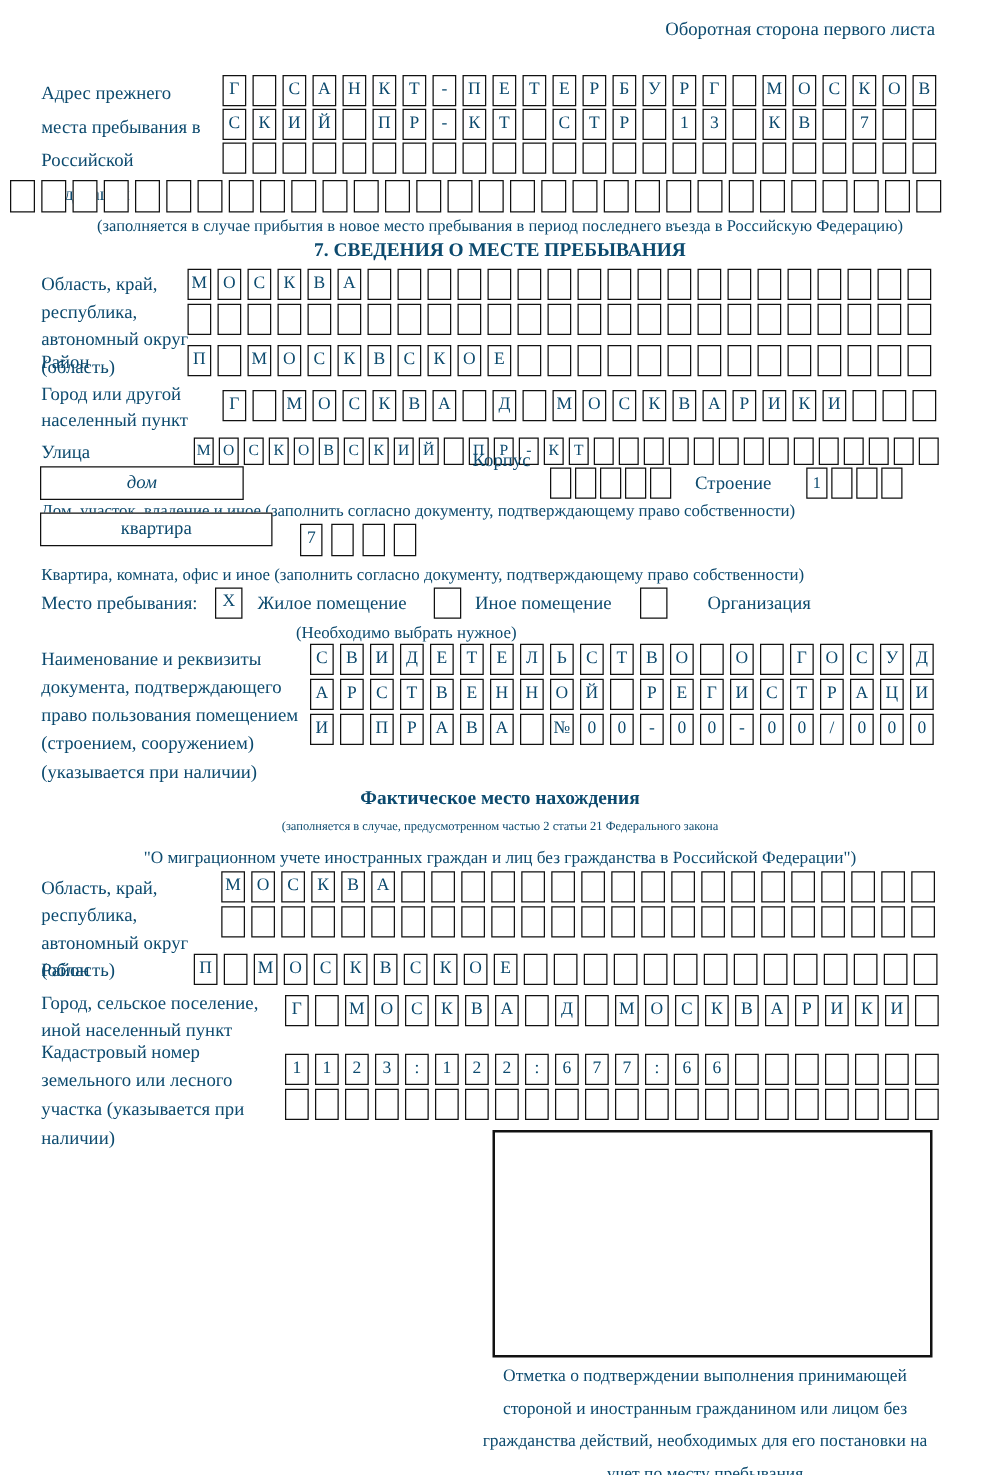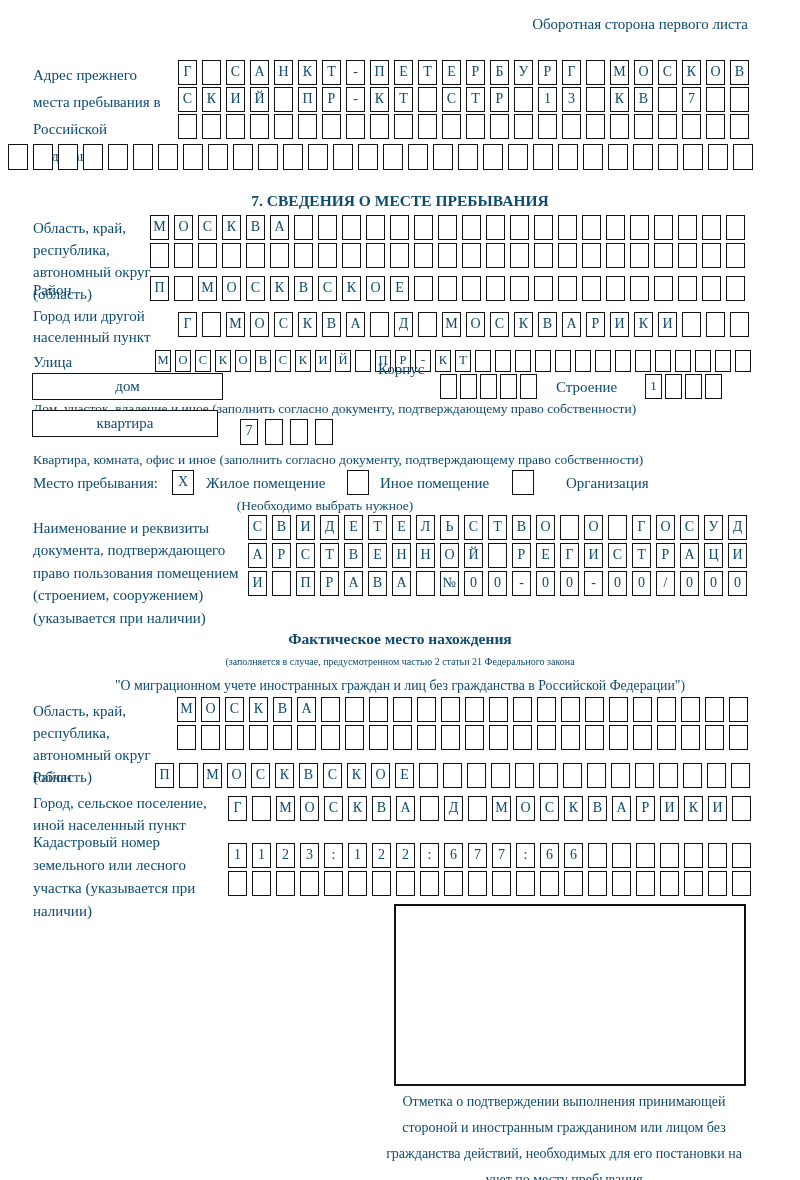--- a/index.html
+++ b/index.html
@@ -42,37 +42,38 @@
 
 <div class="page">
 
   <div class="abs txt" style="top:14px; left:0; width:748px; text-align:right;">Оборотная сторона первого листа</div>
 
   <div class="label" style="top:62px; left:33px; width:140px; line-height:27px;">Адрес прежнего места пребывания в Российской Федерации</div>
   <div class="boxrow" style="top:60px; left:178px;"><span class="cell">Г</span><span class="cell">&nbsp;</span><span class="cell">С</span><span class="cell">А</span><span class="cell">Н</span><span class="cell">К</span><span class="cell">Т</span><span class="cell">-</span><span class="cell">П</span><span class="cell">Е</span><span class="cell">Т</span><span class="cell">Е</span><span class="cell">Р</span><span class="cell">Б</span><span class="cell">У</span><span class="cell">Р</span><span class="cell">Г</span><span class="cell">&nbsp;</span><span class="cell">М</span><span class="cell">О</span><span class="cell">С</span><span class="cell">К</span><span class="cell">О</span><span class="cell">В</span></div>
   <div class="boxrow" style="top:87px; left:178px;"><span class="cell">С</span><span class="cell">К</span><span class="cell">И</span><span class="cell">Й</span><span class="cell">&nbsp;</span><span class="cell">П</span><span class="cell">Р</span><span class="cell">-</span><span class="cell">К</span><span class="cell">Т</span><span class="cell">&nbsp;</span><span class="cell">С</span><span class="cell">Т</span><span class="cell">Р</span><span class="cell">&nbsp;</span><span class="cell">1</span><span class="cell">3</span><span class="cell">&nbsp;</span><span class="cell">К</span><span class="cell">В</span><span class="cell">&nbsp;</span><span class="cell">7</span><span class="cell">&nbsp;</span><span class="cell">&nbsp;</span></div>
   <div class="boxrow" style="top:114px; left:178px;"><span class="cell">&nbsp;</span><span class="cell">&nbsp;</span><span class="cell">&nbsp;</span><span class="cell">&nbsp;</span><span class="cell">&nbsp;</span><span class="cell">&nbsp;</span><span class="cell">&nbsp;</span><span class="cell">&nbsp;</span><span class="cell">&nbsp;</span><span class="cell">&nbsp;</span><span class="cell">&nbsp;</span><span class="cell">&nbsp;</span><span class="cell">&nbsp;</span><span class="cell">&nbsp;</span><span class="cell">&nbsp;</span><span class="cell">&nbsp;</span><span class="cell">&nbsp;</span><span class="cell">&nbsp;</span><span class="cell">&nbsp;</span><span class="cell">&nbsp;</span><span class="cell">&nbsp;</span><span class="cell">&nbsp;</span><span class="cell">&nbsp;</span><span class="cell">&nbsp;</span></div>
   <div class="boxrow rwide" style="top:144px; left:8px;"><span class="cell">&nbsp;</span><span class="cell">&nbsp;</span><span class="cell">&nbsp;</span><span class="cell">&nbsp;</span><span class="cell">&nbsp;</span><span class="cell">&nbsp;</span><span class="cell">&nbsp;</span><span class="cell">&nbsp;</span><span class="cell">&nbsp;</span><span class="cell">&nbsp;</span><span class="cell">&nbsp;</span><span class="cell">&nbsp;</span><span class="cell">&nbsp;</span><span class="cell">&nbsp;</span><span class="cell">&nbsp;</span><span class="cell">&nbsp;</span><span class="cell">&nbsp;</span><span class="cell">&nbsp;</span><span class="cell">&nbsp;</span><span class="cell">&nbsp;</span><span class="cell">&nbsp;</span><span class="cell">&nbsp;</span><span class="cell">&nbsp;</span><span class="cell">&nbsp;</span><span class="cell">&nbsp;</span><span class="cell">&nbsp;</span><span class="cell">&nbsp;</span><span class="cell">&nbsp;</span><span class="cell">&nbsp;</span><span class="cell">&nbsp;</span></div>
+  <div class="abs small center" style="top:173px;">(заполняется в случае прибытия в новое место пребывания в период последнего въезда в Российскую Федерацию)</div>
 
   <div class="abs center bold" style="top:192px; font-size:15.5px;">7. СВЕДЕНИЯ О МЕСТЕ ПРЕБЫВАНИЯ</div>
 
   <div class="label" style="top:217px; left:33px; width:122px;">Область, край, республика, автономный округ (область)</div>
   <div class="boxrow" style="top:215px; left:150px;"><span class="cell">М</span><span class="cell">О</span><span class="cell">С</span><span class="cell">К</span><span class="cell">В</span><span class="cell">А</span><span class="cell">&nbsp;</span><span class="cell">&nbsp;</span><span class="cell">&nbsp;</span><span class="cell">&nbsp;</span><span class="cell">&nbsp;</span><span class="cell">&nbsp;</span><span class="cell">&nbsp;</span><span class="cell">&nbsp;</span><span class="cell">&nbsp;</span><span class="cell">&nbsp;</span><span class="cell">&nbsp;</span><span class="cell">&nbsp;</span><span class="cell">&nbsp;</span><span class="cell">&nbsp;</span><span class="cell">&nbsp;</span><span class="cell">&nbsp;</span><span class="cell">&nbsp;</span><span class="cell">&nbsp;</span><span class="cell">&nbsp;</span></div>
   <div class="boxrow" style="top:243px; left:150px;"><span class="cell">&nbsp;</span><span class="cell">&nbsp;</span><span class="cell">&nbsp;</span><span class="cell">&nbsp;</span><span class="cell">&nbsp;</span><span class="cell">&nbsp;</span><span class="cell">&nbsp;</span><span class="cell">&nbsp;</span><span class="cell">&nbsp;</span><span class="cell">&nbsp;</span><span class="cell">&nbsp;</span><span class="cell">&nbsp;</span><span class="cell">&nbsp;</span><span class="cell">&nbsp;</span><span class="cell">&nbsp;</span><span class="cell">&nbsp;</span><span class="cell">&nbsp;</span><span class="cell">&nbsp;</span><span class="cell">&nbsp;</span><span class="cell">&nbsp;</span><span class="cell">&nbsp;</span><span class="cell">&nbsp;</span><span class="cell">&nbsp;</span><span class="cell">&nbsp;</span><span class="cell">&nbsp;</span></div>
 
   <div class="label" style="top:279px; left:33px;">Район</div>
   <div class="boxrow" style="top:276px; left:150px;"><span class="cell">П</span><span class="cell">&nbsp;</span><span class="cell">М</span><span class="cell">О</span><span class="cell">С</span><span class="cell">К</span><span class="cell">В</span><span class="cell">С</span><span class="cell">К</span><span class="cell">О</span><span class="cell">Е</span><span class="cell">&nbsp;</span><span class="cell">&nbsp;</span><span class="cell">&nbsp;</span><span class="cell">&nbsp;</span><span class="cell">&nbsp;</span><span class="cell">&nbsp;</span><span class="cell">&nbsp;</span><span class="cell">&nbsp;</span><span class="cell">&nbsp;</span><span class="cell">&nbsp;</span><span class="cell">&nbsp;</span><span class="cell">&nbsp;</span><span class="cell">&nbsp;</span><span class="cell">&nbsp;</span></div>
 
   <div class="label" style="top:306px; left:33px; width:150px; line-height:21px;">Город или другой населенный пункт</div>
   <div class="boxrow" style="top:312px; left:178px;"><span class="cell">Г</span><span class="cell">&nbsp;</span><span class="cell">М</span><span class="cell">О</span><span class="cell">С</span><span class="cell">К</span><span class="cell">В</span><span class="cell">А</span><span class="cell">&nbsp;</span><span class="cell">Д</span><span class="cell">&nbsp;</span><span class="cell">М</span><span class="cell">О</span><span class="cell">С</span><span class="cell">К</span><span class="cell">В</span><span class="cell">А</span><span class="cell">Р</span><span class="cell">И</span><span class="cell">К</span><span class="cell">И</span><span class="cell">&nbsp;</span><span class="cell">&nbsp;</span><span class="cell">&nbsp;</span></div>
 
   <div class="label" style="top:351px; left:33px;">Улица</div>
   <div class="boxrow sm" style="top:350px; left:155px;"><span class="cell">М</span><span class="cell">О</span><span class="cell">С</span><span class="cell">К</span><span class="cell">О</span><span class="cell">В</span><span class="cell">С</span><span class="cell">К</span><span class="cell">И</span><span class="cell">Й</span><span class="cell">&nbsp;</span><span class="cell">П</span><span class="cell">Р</span><span class="cell">-</span><span class="cell">К</span><span class="cell">Т</span><span class="cell">&nbsp;</span><span class="cell">&nbsp;</span><span class="cell">&nbsp;</span><span class="cell">&nbsp;</span><span class="cell">&nbsp;</span><span class="cell">&nbsp;</span><span class="cell">&nbsp;</span><span class="cell">&nbsp;</span><span class="cell">&nbsp;</span><span class="cell">&nbsp;</span><span class="cell">&nbsp;</span><span class="cell">&nbsp;</span><span class="cell">&nbsp;</span><span class="cell">&nbsp;</span></div>
 
-  <div class="widebox" style="top:373px; left:32px; width:191px;">дом</div>
+  <div class="widebox" style="top:373px; left:32px; width:163px;font-style:italic;">дом</div>
   <div class="label" style="top:358px; left:378px;">Корпус</div>
   <div class="boxrow house" style="top:374px; left:440px;"><span class="cell">&nbsp;</span><span class="cell">&nbsp;</span><span class="cell">&nbsp;</span><span class="cell">&nbsp;</span><span class="cell">&nbsp;</span></div>
   <div class="label" style="top:376px; left:556px;">Строение</div>
   <div class="boxrow house" style="top:374px; left:645px;"><span class="cell">1</span><span class="cell">&nbsp;</span><span class="cell">&nbsp;</span><span class="cell">&nbsp;</span></div>
   <div class="abs" style="top:401px; left:33px; font-size:13.5px;">Дом, участок, владение и иное (заполнить согласно документу, подтверждающему право собственности)</div>
 
   <div class="widebox" style="top:410px; left:32px; width:186px;">квартира</div>
   <div class="boxrow apt" style="top:419px; left:240px;"><span class="cell">7</span><span class="cell">&nbsp;</span><span class="cell">&nbsp;</span><span class="cell">&nbsp;</span></div>
   <div class="abs" style="top:452px; left:33px; font-size:13.5px;">Квартира, комната, офис и иное (заполнить согласно документу, подтверждающему право собственности)</div>
 

